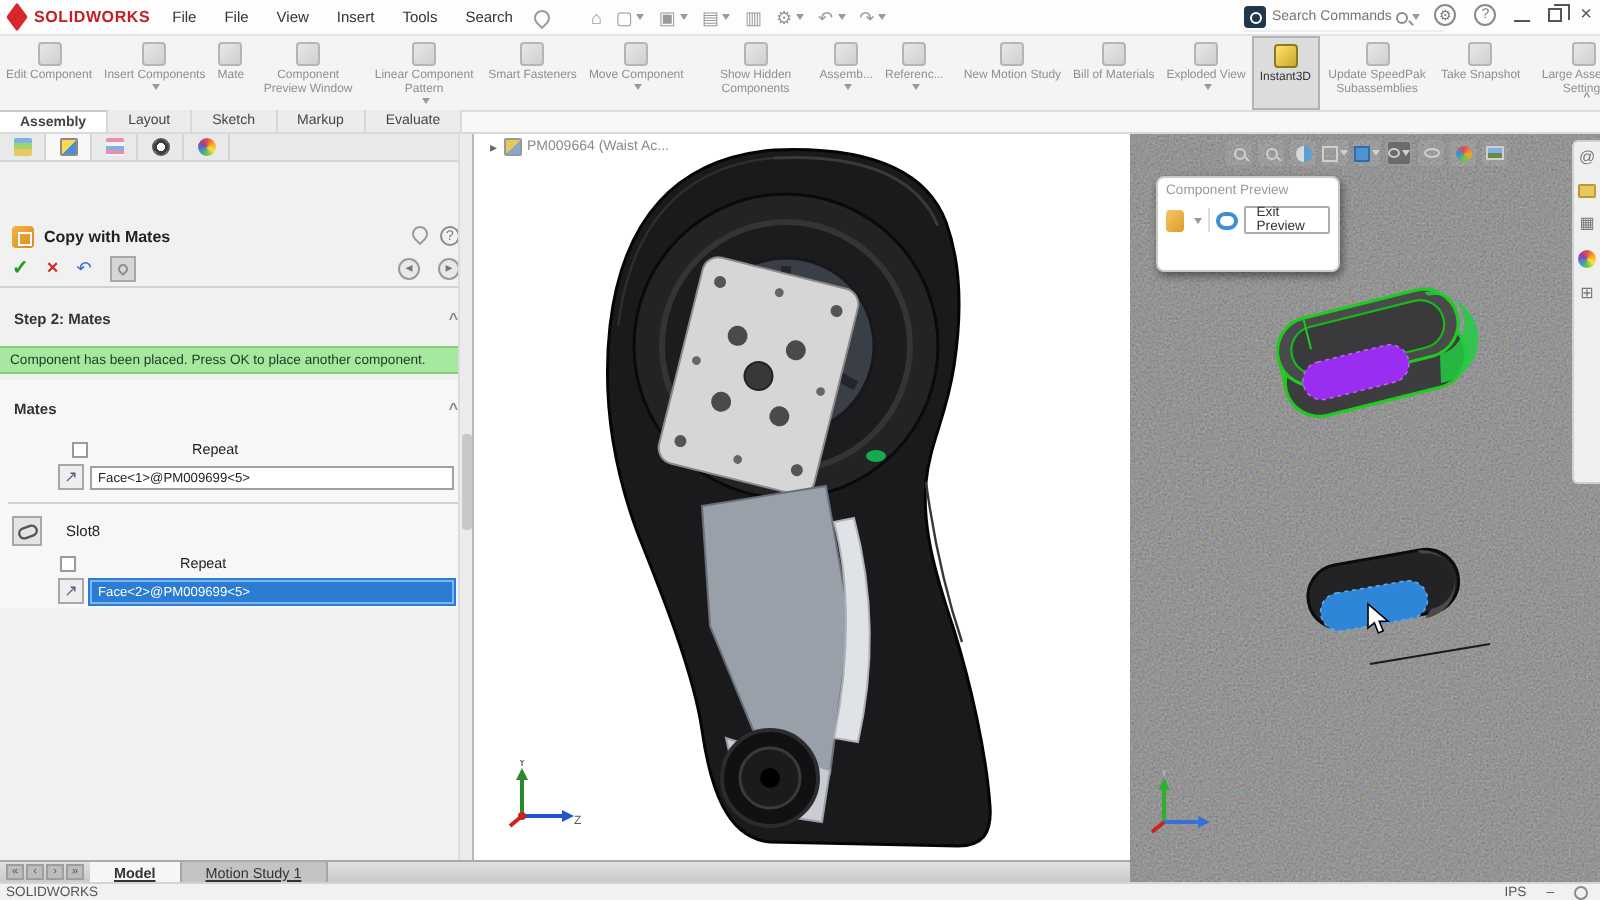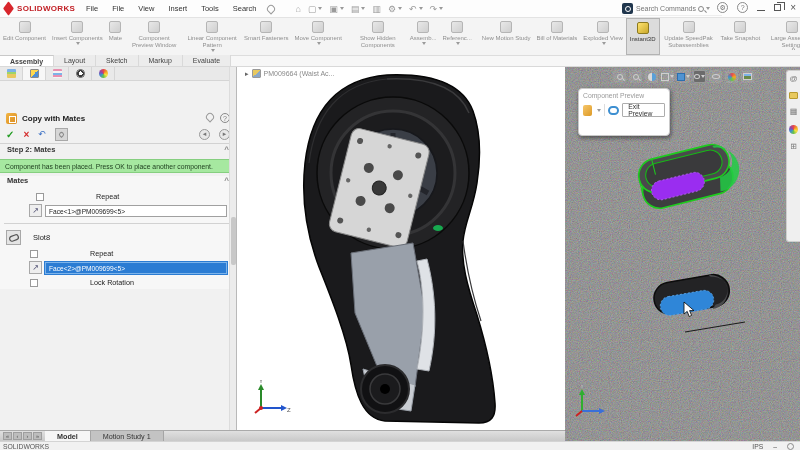--- a/index.html
+++ b/index.html
@@ -67,21 +67,21 @@
   .ptitle-icons { display:flex; gap:6px; color:#8a8a8a; }
   .okrow { display:flex; align-items:center; height:16px; padding:0 6px; gap:9px; }
   .ok-check { color:#1f9b1f; font-weight:bold; font-size:10px; }
   .ok-cancel { color:#d42a2a; font-weight:bold; font-size:10px; }
   .ok-undo { color:#3a6fc4; font-size:9px; }
   .ok-pin { width:13px; height:13px; background:#d6d6d6; border:1px solid #a8a8a8; display:flex; align-items:center; justify-content:center; }
   .ok-pin .pinshape { width:5px; height:5px; border:1px solid #8a8a8a; border-radius:50% 50% 50% 0; transform:rotate(-45deg); }
   .okrow .spacer { flex:1; }
   .navcirc { width:11px; height:11px; border:1px solid #9a9a9a; border-radius:50%; background:#e8e8e8; color:#777; font-size:7px; display:flex; align-items:center; justify-content:center; }
   .phr { height:1px; background:#d2d2d2; margin:1px 0; }
-  .sec-head { display:flex; height:14px; padding:0 7px; font-weight:bold; color:#333; }
+  .sec-head { display:flex; align-items:center; height:28px; padding:0 7px; font-weight:bold; color:#333; }
   .sec-head .sh-spacer { flex:1; }
   .sec-caret { color:#888; font-size:8px; }
   .msg { height:14px; background:#a6e8a0; border-top:1px solid #86cf80; border-bottom:1px solid #86cf80; display:flex; align-items:center; padding:0 5px; font-size:6.8px; color:#1d3d1d; white-space:nowrap; overflow:hidden; }
   .mates-box { background:#f7f7f7; }
   .mate-row { display:flex; align-items:center; padding:2px 0 2px 8px; }
   .mate-ic { width:15px; height:15px; border:1px solid #a8a8a8; background:#e4e4e4; display:flex; align-items:center; justify-content:center; margin-right:12px; }
   .mate-name { font-size:7.5px; color:#222; }
   .chk-row { display:flex; align-items:center; padding:2px 0 2px 36px; }
   .chk { width:8px; height:8px; border:1px solid #9a9a9a; background:#fff; margin-right:4px; }
   .chk-label { font-size:7.2px; color:#222;margin-left:48px; }
@@ -125,21 +125,21 @@
 
   .taskpane { position:absolute; right:0; top:3px; width:14px; height:172px; background:#efefef; border:1px solid #cfcfcf; border-right:none; border-radius:3px 0 0 3px; display:flex; flex-direction:column; align-items:center; padding-top:4px; gap:9px; }
   .tp-ic { font-size:8px; color:#7a7a7a; line-height:8px; }
   .tp-ball { width:9px; height:9px; border-radius:50%; background:conic-gradient(#e5484d,#f5a623,#f7e344,#6cc24a,#3d8fd1,#8e44ad,#e5484d); }
   .tp-folder { width:9px; height:7px; background:#e8c95f; border:1px solid #b89a30; border-radius:1px; }
 
   
   .bottom-tabs { position:absolute; left:0; top:430px; width:565px; height:11px; background:linear-gradient(180deg,#e0e0e0,#c9c9c9); border-top:1px solid #aaa; display:flex; align-items:stretch; }
   .bt-nav { display:flex; align-items:center; gap:1px; padding:0 3px; }
   .bt-nav span { width:9px; height:8px; background:#bdbdbd; border:1px solid #9e9e9e; font-size:5.5px; color:#555; display:flex; align-items:center; justify-content:center; }
-  .btab { display:flex; align-items:center; padding:0 12px; font-size:7.2px; color:#333; background:#c3c3c3; border-right:1px solid #a5a5a5; }
+  .btab { display:flex; align-items:center; padding:0 12px; font-size:7.2px; color:#333; background:#c3c3c3; border-right:1px solid #a5a5a5;text-decoration:underline; }
   .btab.active { background:#f6f6f6; font-weight:bold; }
   .statusbar { position:absolute; left:0; top:441px; width:800px; height:9px; background:#f1f1f1; border-top:1px solid #d4d4d4; display:flex; align-items:center; font-size:6.8px; color:#555; }
   .status-left { margin-left:3px; }
   .status-right { position:absolute; right:6px; display:flex; align-items:center; gap:10px; }
   .st-globe { width:7px; height:7px; border:1px solid #8a8a8a; border-radius:50%; }
 </style>
 </head>
 <body>
 
 <div class="app">
@@ -375,24 +375,20 @@
           </span>
           <span class="mate-name">Slot8</span>
         </div>
         <div class="chk-row" style="padding-left:30px;">
           <span class="chk"></span>
           <span class="chk-label">Repeat</span>
         </div>
         <div class="field-row">
           <span class="pick-btn">↗</span>
           <span class="sel-field selected">Face&lt;2&gt;@PM009699&lt;5&gt;</span>
-        </div>
-        <div class="chk-row" style="padding-left:30px;">
-          <span class="chk"></span>
-          <span class="chk-label">Lock Rotation</span>
         </div>
       </div>
 
       <div class="pscroll">
           <span class="thumb"></span>
         </div>
     </div>
 
     <div class="vp-main">
       <div class="vp-breadcrumb">

